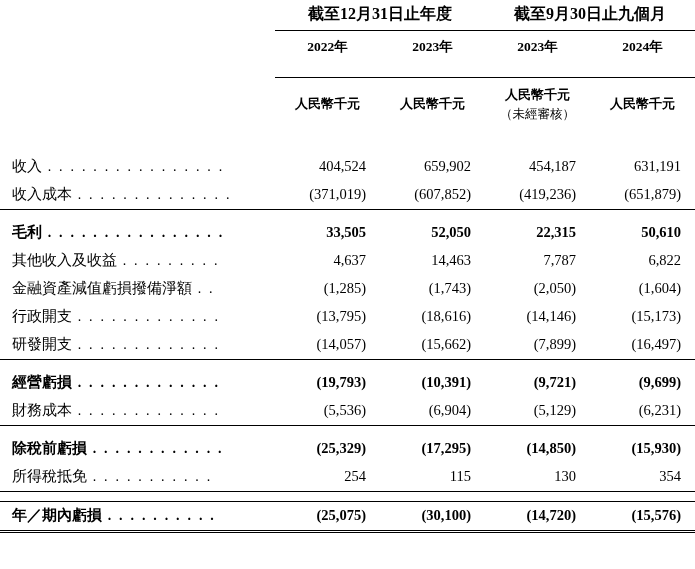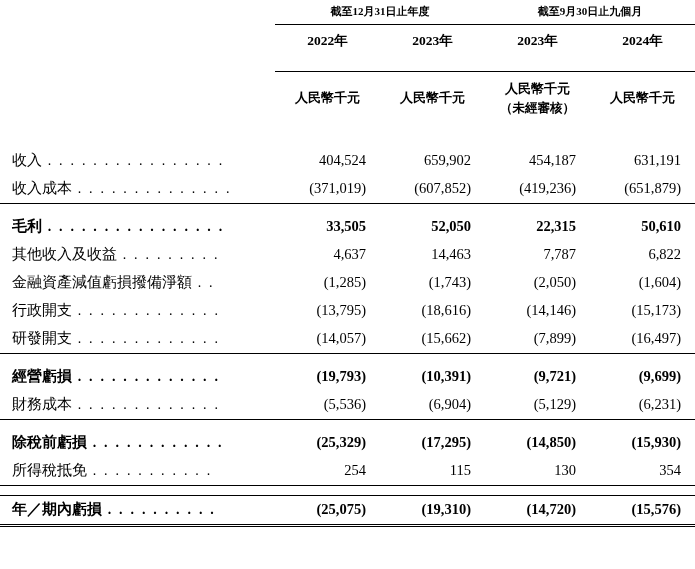--- a/index.html
+++ b/index.html
@@ -25,21 +25,21 @@
     width: 695px;
     border-collapse: collapse;
     table-layout: fixed;
     font-size: 14.5px;
   }
   col.c-label { width: 275px; }
   col.c-num   { width: 105px; }
   .hdr-group {
     text-align: center;
     font-weight: bold;
-    font-size: 11px;
+    font-size: 16px;
     padding: 4px 0 5px 0;
     white-space: nowrap;
   }
   .hdr-group.line {
     border-bottom: 1px solid #000;
   }
   .hdr-year {
     text-align: center;
     font-weight: bold;
     font-size: 13.5px;
@@ -52,21 +52,21 @@
   .hdr-unit {
     text-align: center;
     font-weight: bold;
     font-size: 13px;
     padding: 8px 0 2px 0;
     white-space: nowrap;
     line-height: 1.45;
   }
   .hdr-unit .sub {
     display: block;
-    font-weight: bold;
+    font-weight: normal;
     font-size: 12.5px;
   }
   .spacer-row td { height: 26px; }
   .label {
     text-align: left;
     font-size: 15px;
     padding: 4.5px 6px 4.5px 12px;
     white-space: nowrap;
     overflow: hidden;
   }
@@ -227,19 +227,19 @@
           <td class="num">115</td>
           <td class="num">130</td>
           <td class="num">354</td>
         </tr>
         <tr class="pad-top">
           <td colspan="5"></td>
         </tr>
         <tr class="bold final">
           <td class="label"><span>年／期內虧損</span><span class="dots"> . . . . . . . . . .</span></td>
           <td class="num">(25,075)</td>
-          <td class="num">(19,310)</td>
+          <td class="num">(30,100)</td>
           <td class="num">(14,720)</td>
           <td class="num">(15,576)</td>
         </tr>
       </tbody>
   </table>
 </div>
 
 </body></html>

